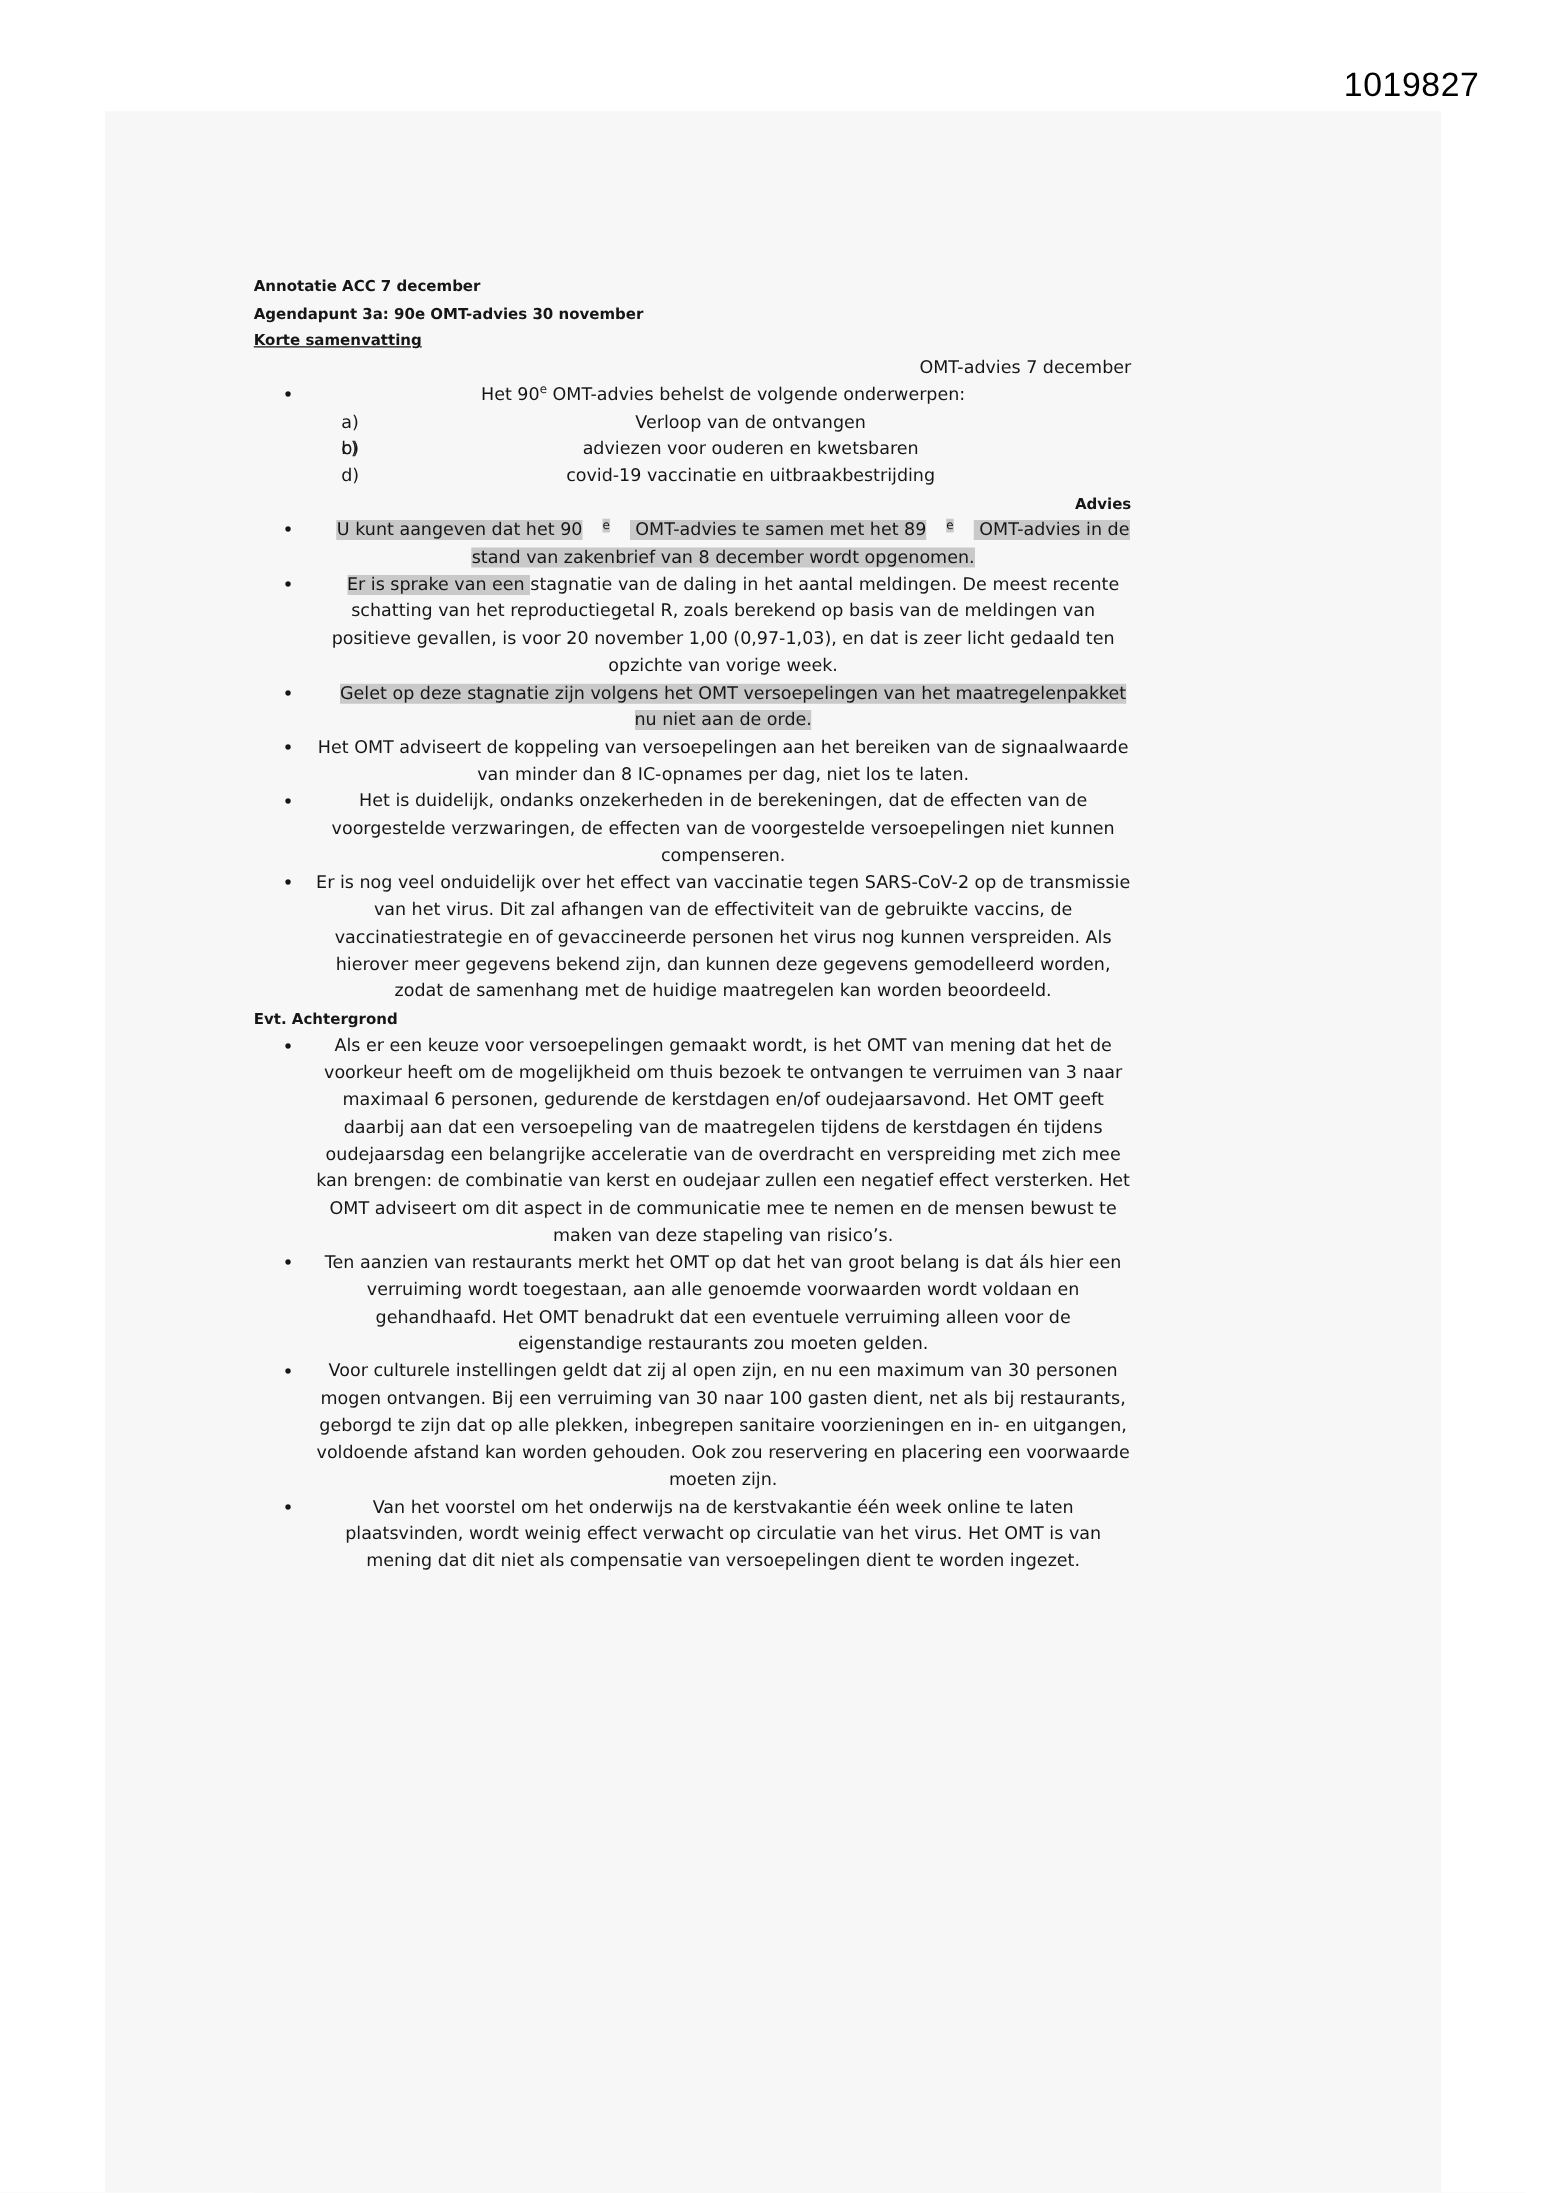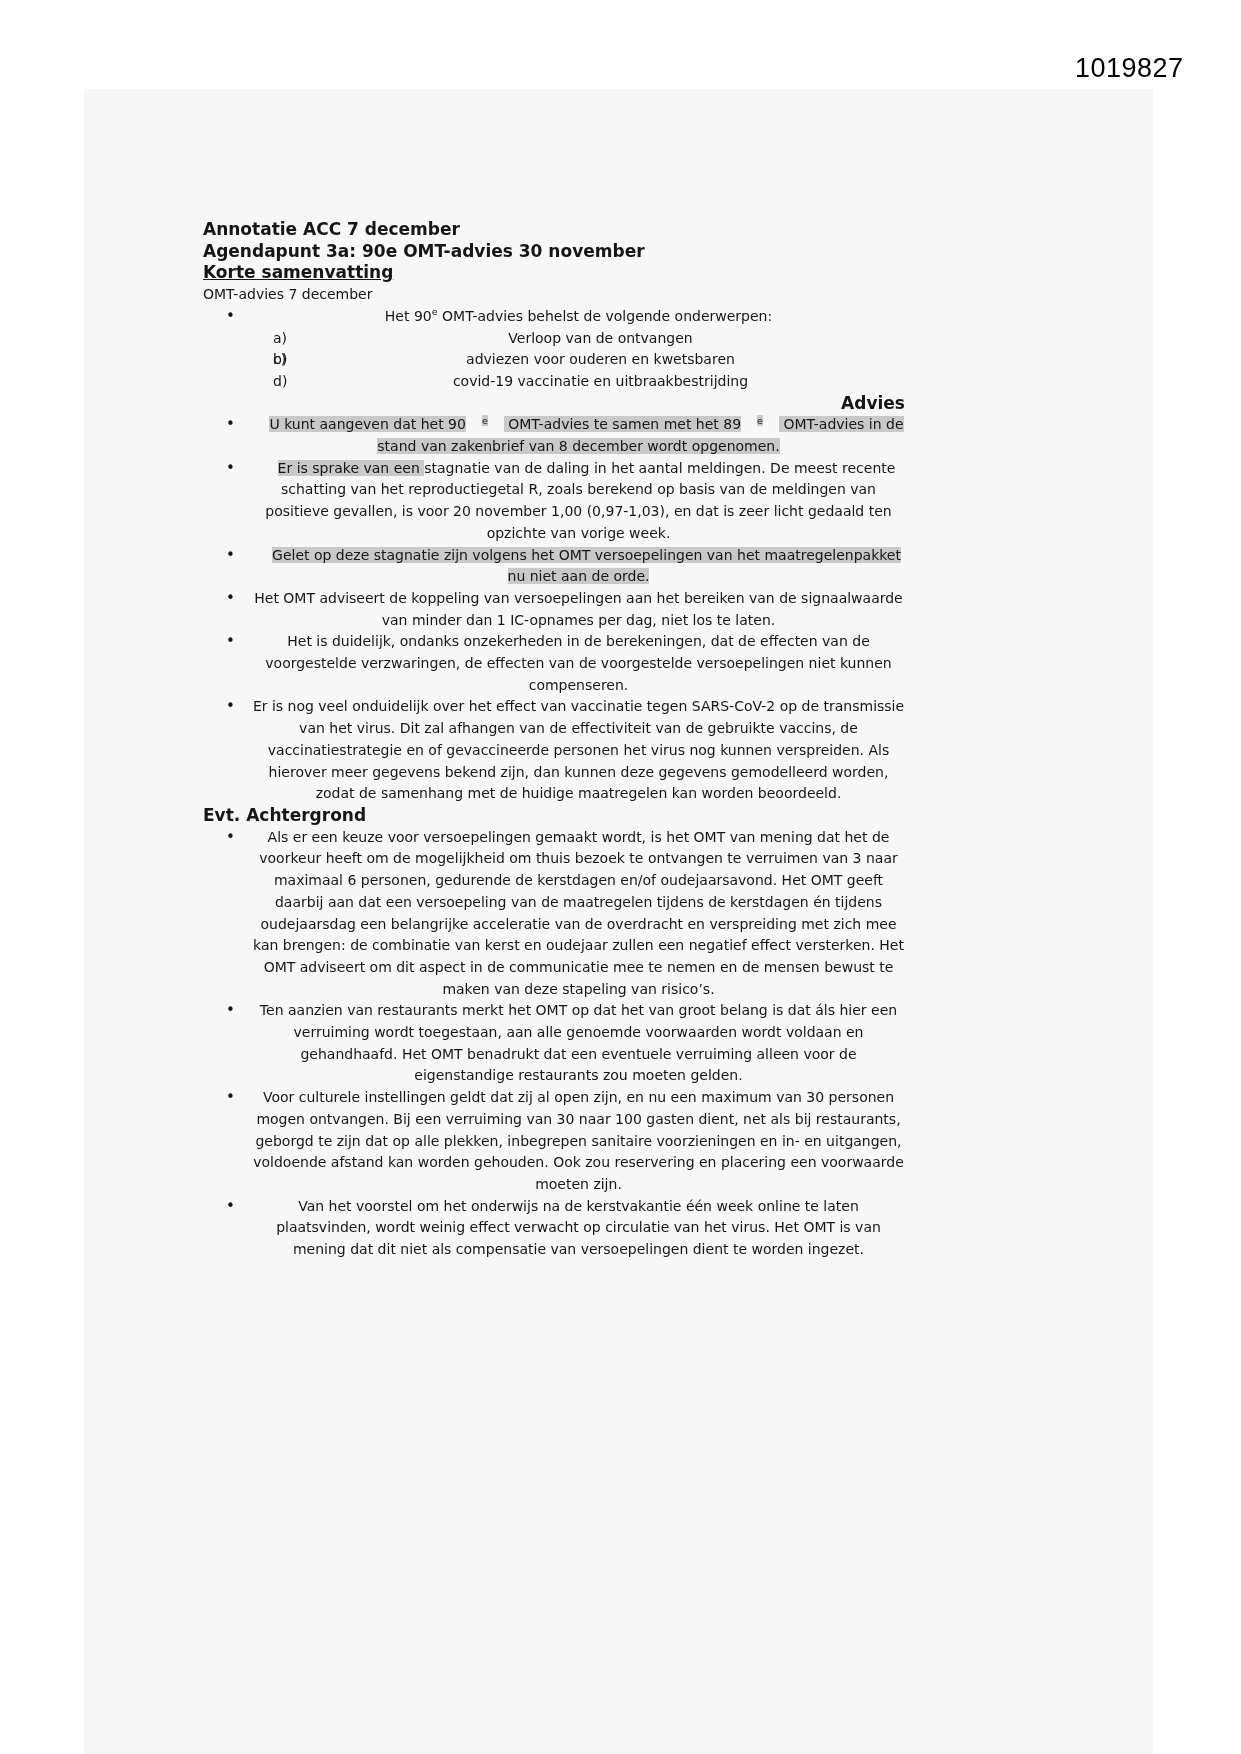--- a/index.html
+++ b/index.html
@@ -28,24 +28,24 @@
   .content {
     position:absolute;
     left:203px; top:219px;
     width:702px;
     font-size:14px;
     line-height:21.7px;
   }
   .content p { margin:0; }
   .h {
     font-weight:bold;
-    font-size:17px;
+    font-size:12px;
   }
   .mt-samenvatting { margin-top:24px;text-decoration:underline; }
-  .mt-intro { margin-top:41px; }
+  .mt-intro { margin-top:41px;text-align:right; }
   .mt-advies { margin-top:16px;text-align:right; }
   .mt-achtergrond { margin-top:48px; }
   ul.bullets {
     list-style:none;
     margin:0;
     padding:0 0 0 49px;
   }
   ul.bullets > li { position:relative;text-align:center; }
   ul.bullets > li::before {
     content:"\2022";
@@ -101,21 +101,21 @@
         </ul>
     </li>
   </ul>
 
   <p class="h mt-advies">Advies</p>
 
   <ul class="bullets">
       <li><span class="hl">U kunt aangeven dat het 90</span><sup class="hl">e</sup><span class="hl"> OMT-advies te samen met het 89</span><sup class="hl">e</sup><span class="hl"> OMT-advies in de stand van zakenbrief van 8 december wordt opgenomen.</span></li>
       <li><span class="hl">Er is sprake van een </span><span>stagnatie van de daling in het aantal meldingen. De meest recente schatting van het reproductiegetal R, zoals berekend op basis van de meldingen van positieve gevallen, is voor 20 november 1,00 (0,97-1,03), en dat is zeer licht gedaald ten opzichte van vorige week.</span></li>
       <li><span class="hl">Gelet op deze stagnatie zijn volgens het OMT versoepelingen van het maatregelenpakket nu niet aan de orde.</span></li>
-      <li><span>Het OMT adviseert de koppeling van versoepelingen aan het bereiken van de signaalwaarde van minder dan 1 IC-opnames per dag, niet los te laten.</span></li>
+      <li><span>Het OMT adviseert de koppeling van versoepelingen aan het bereiken van de signaalwaarde van minder dan 8 IC-opnames per dag, niet los te laten.</span></li>
       <li><span>Het is duidelijk, ondanks onzekerheden in de berekeningen, dat de effecten van de voorgestelde verzwaringen, de effecten van de voorgestelde versoepelingen niet kunnen compenseren.</span></li>
       <li><span>Er is nog veel onduidelijk over het effect van vaccinatie tegen SARS-CoV-2 op de transmissie van het virus. Dit zal afhangen van de effectiviteit van de gebruikte vaccins, de vaccinatiestrategie en of gevaccineerde personen het virus nog kunnen verspreiden. Als hierover meer gegevens bekend zijn, dan kunnen deze gegevens gemodelleerd worden, zodat de samenhang met de huidige maatregelen kan worden beoordeeld.</span></li>
     </ul>
 
   <p class="h mt-achtergrond">Evt. Achtergrond</p>
 
   <ul class="bullets">
       <li><span>Als er een keuze voor versoepelingen gemaakt wordt, is het OMT van mening dat het de voorkeur heeft om de mogelijkheid om thuis bezoek te ontvangen te verruimen van 3 naar maximaal 6 personen, gedurende de kerstdagen en/of oudejaarsavond. Het OMT geeft daarbij aan dat een versoepeling van de maatregelen tijdens de kerstdagen én tijdens oudejaarsdag een belangrijke acceleratie van de overdracht en verspreiding met zich mee kan brengen: de combinatie van kerst en oudejaar zullen een negatief effect versterken. Het OMT adviseert om dit aspect in de communicatie mee te nemen en de mensen bewust te maken van deze stapeling van risico’s.</span></li>
       <li><span>Ten aanzien van restaurants merkt het OMT op dat het van groot belang is dat áls hier een verruiming wordt toegestaan, aan alle genoemde voorwaarden wordt voldaan en gehandhaafd. Het OMT benadrukt dat een eventuele verruiming alleen voor de eigenstandige restaurants zou moeten gelden.</span></li>
       <li><span>Voor culturele instellingen geldt dat zij al open zijn, en nu een maximum van 30 personen mogen ontvangen. Bij een verruiming van 30 naar 100 gasten dient, net als bij restaurants, geborgd te zijn dat op alle plekken, inbegrepen sanitaire voorzieningen en in- en uitgangen, voldoende afstand kan worden gehouden. Ook zou reservering en placering een voorwaarde moeten zijn.</span></li>

